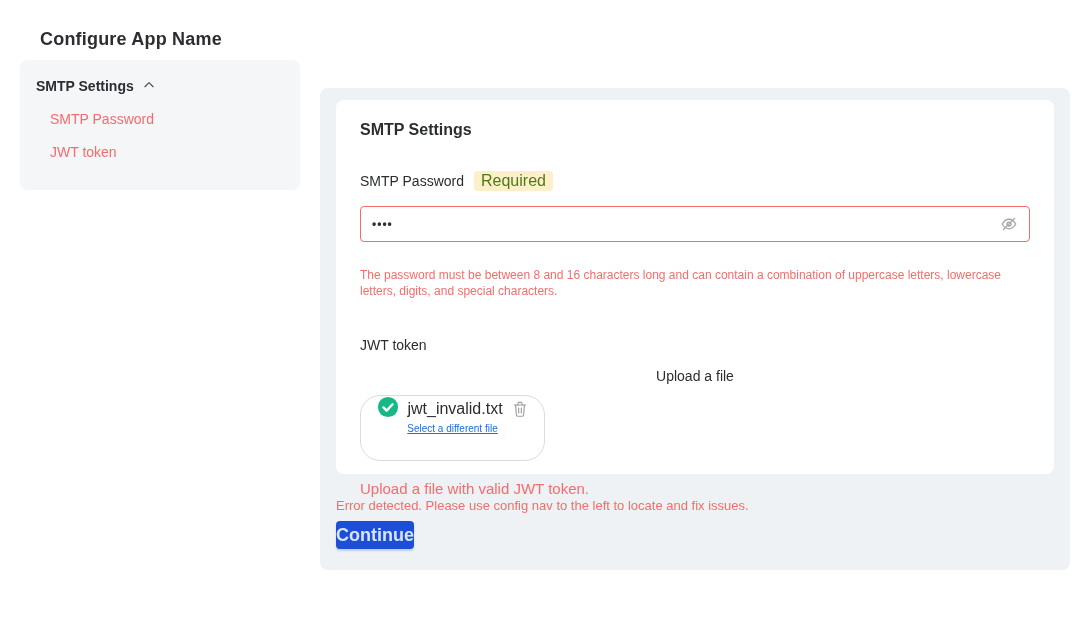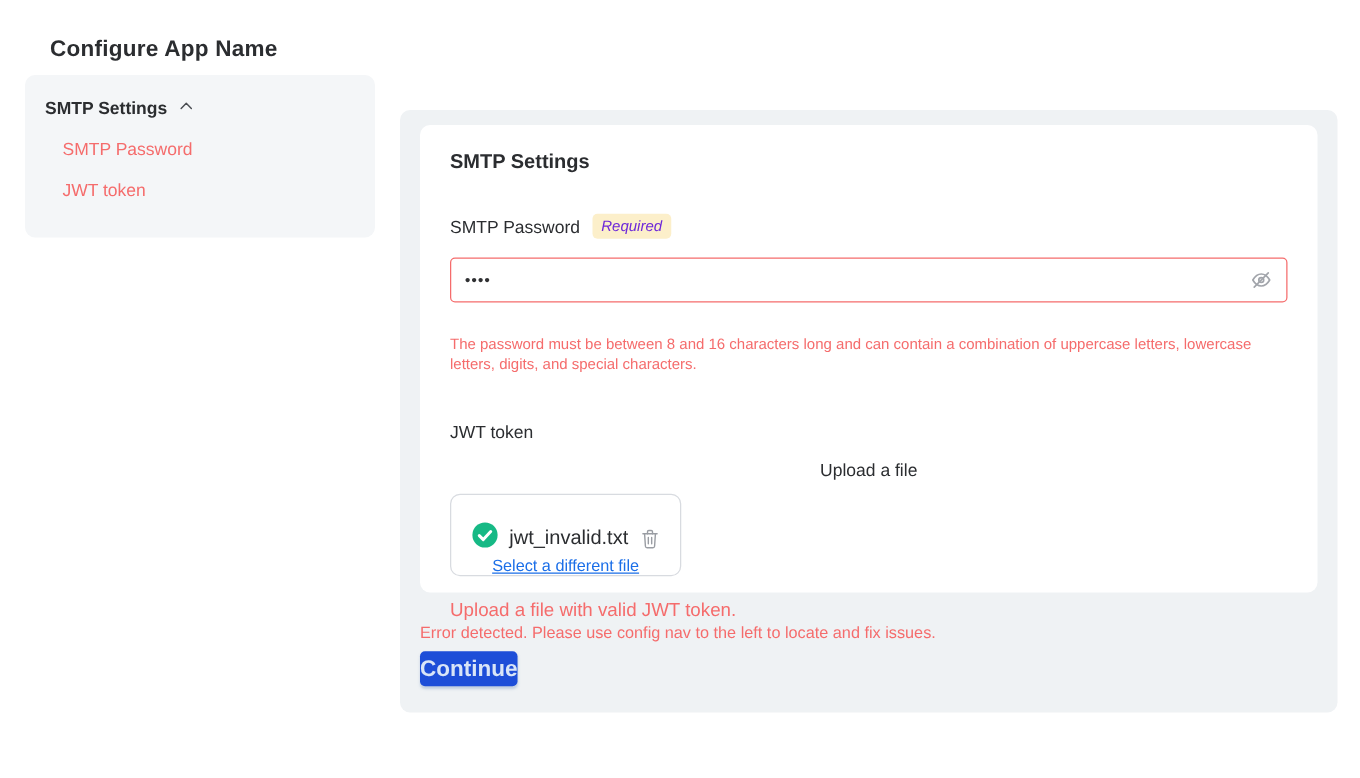--- a/index.html
+++ b/index.html
@@ -20,41 +20,41 @@
 
   
   .panel { position:absolute; left:320px; top:88px; width:750px; height:482px;
     background:#eff2f4; border-radius:8px; }
   .card { position:absolute; left:16px; top:12px; width:718px; height:374px;
     background:#ffffff; border-radius:8px; padding:20px 24px; }
   .card-title { font-size:16px; font-weight:bold; color:#2b2d30; line-height:20px; }
 
   .label-row { margin-top:31px; display:flex; align-items:center; gap:10px; height:20px; }
   .field-label { font-size:14px; color:#2b2d30; }
-  .badge { background:#fcefca; color:#6d28d9; font-size:12px; line-height:12px;
-    padding:4px 7px; border-radius:4px;font-style:italic; }
+  .badge { background:#fcefca; color:#4d7c0f; font-size:16px; line-height:12px;
+    padding:4px 7px; border-radius:4px; }
 
   .input-wrap { margin-top:15px; width:670px; height:36px; background:#fff;
     border:1px solid #f56c6c; border-radius:4px;
     display:flex; align-items:center; justify-content:space-between; padding:0 11px; cursor:text; }
   .dots { font-size:12px; font-weight:bold; letter-spacing:1px; color:#303133; }
   .eye-btn { display:flex; align-items:center; cursor:pointer; }
 
   .field-error { margin-top:25px; width:668px; font-size:12px; line-height:16px; color:#f56c6c; }
 
   .jwt-label { margin-top:38px; font-size:14px; color:#2b2d30; height:18px; }
   .upload-label { margin-top:13px; font-size:14px; color:#2b2d30; height:18px;text-align:center; }
 
   .upload-box { margin-top:9px; width:185px; height:66px; background:#fff;
-    border:1px solid #d8dbe0; border-radius:8px;
-    display:flex; flex-direction:column; align-items:center; justify-content:flex-end; gap:1px; }
+    border:1px solid #d8dbe0; border-radius:20px;
+    display:flex; flex-direction:column; align-items:center; justify-content:flex-start; gap:1px; }
   .file-row { display:flex; align-items:center; gap:8px; }
   .file-name { font-size:16px; color:#2b2d30; }
   .trash-btn { display:flex; align-items:center; cursor:pointer; margin-left:1px; }
-  .change-link { font-size:13px; color:#1a6ee8; text-decoration:underline; cursor:pointer; }
+  .change-link { font-size:10px; color:#1a6ee8; text-decoration:underline; cursor:pointer; }
   .jwt-error { margin-top:19px; font-size:15px; color:#f56c6c; }
 
   .footer-error { position:absolute; left:16px; top:410px; font-size:13px; color:#f56c6c; }
   .continue-btn { position:absolute; left:16px; top:433px; width:78px; height:28px;
     background:#1d4ed8; color:#d9e5f7; font-family:"Liberation Sans", sans-serif;
     font-size:18px; font-weight:bold; border:none; border-radius:4px;
     box-shadow:0 2px 2px rgba(110,140,190,.35); cursor:not-allowed; }
 </style>
 </head>
 <body>

